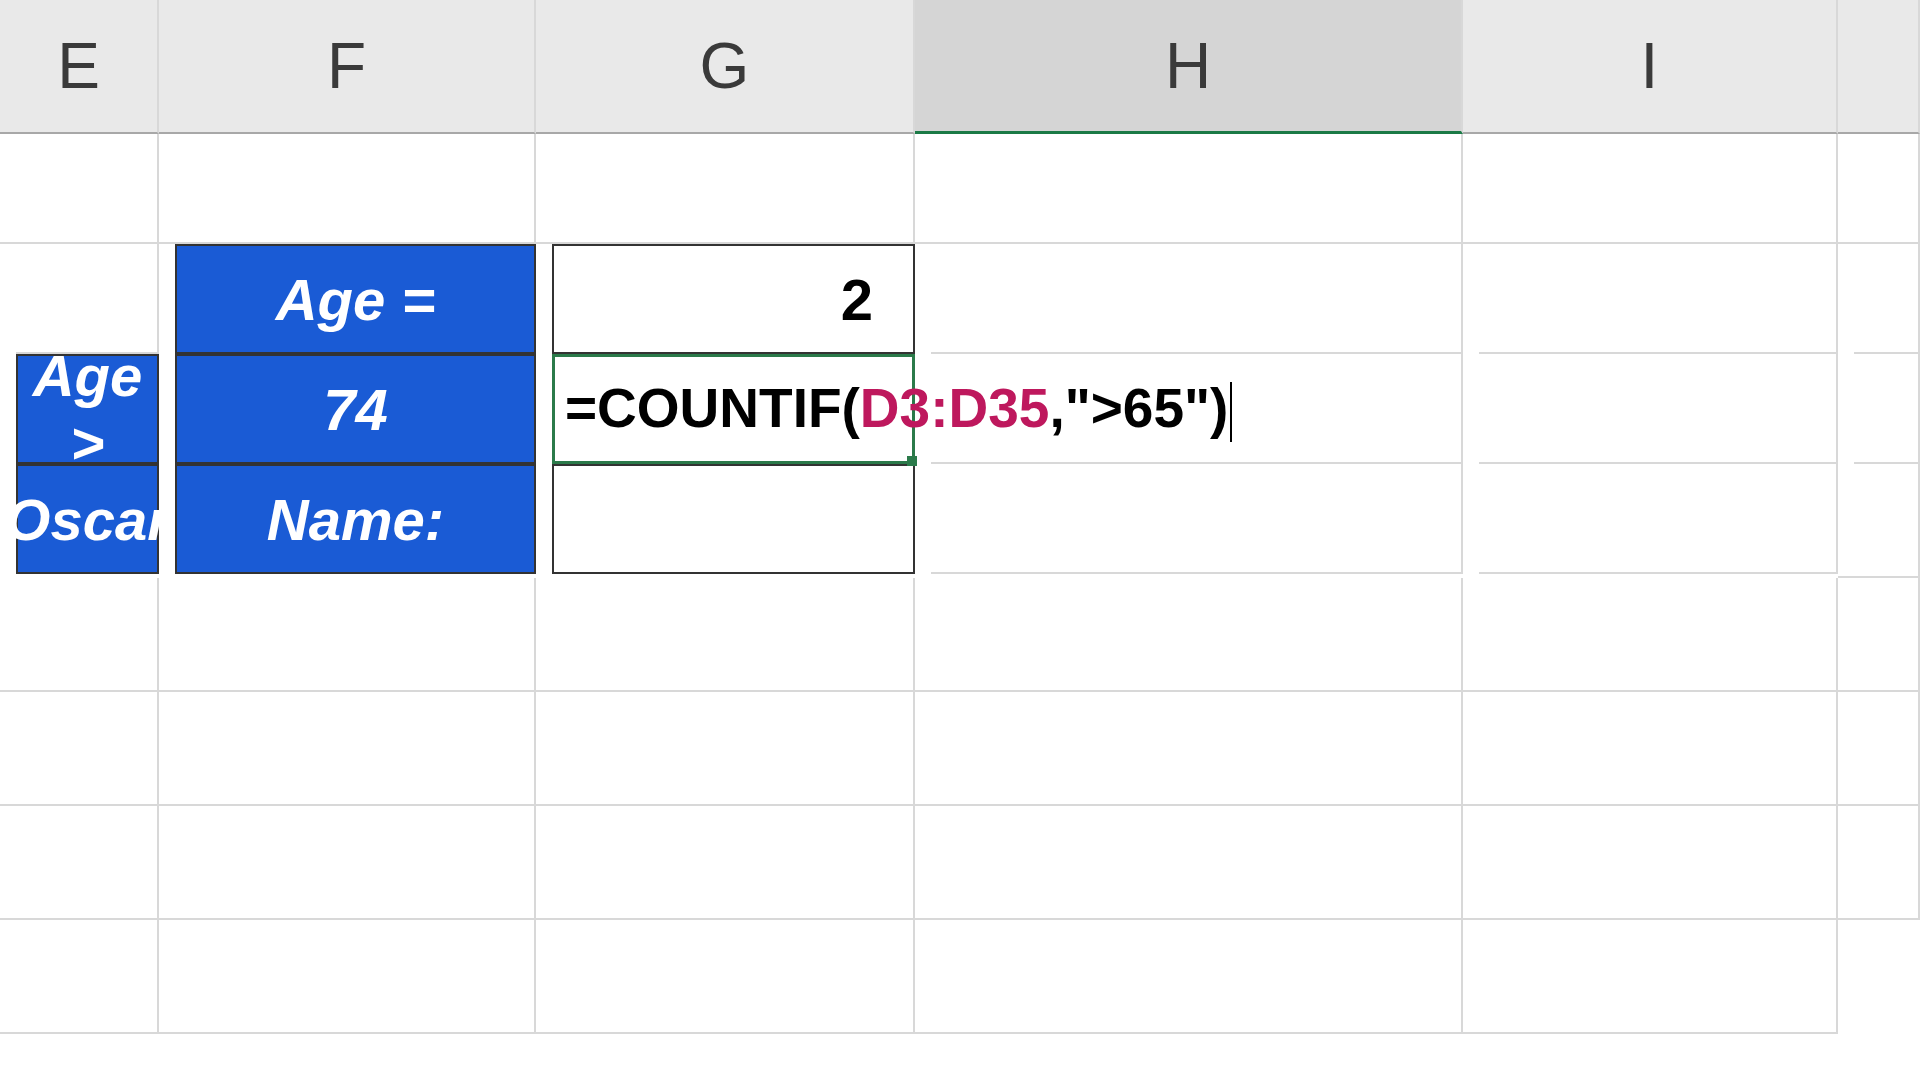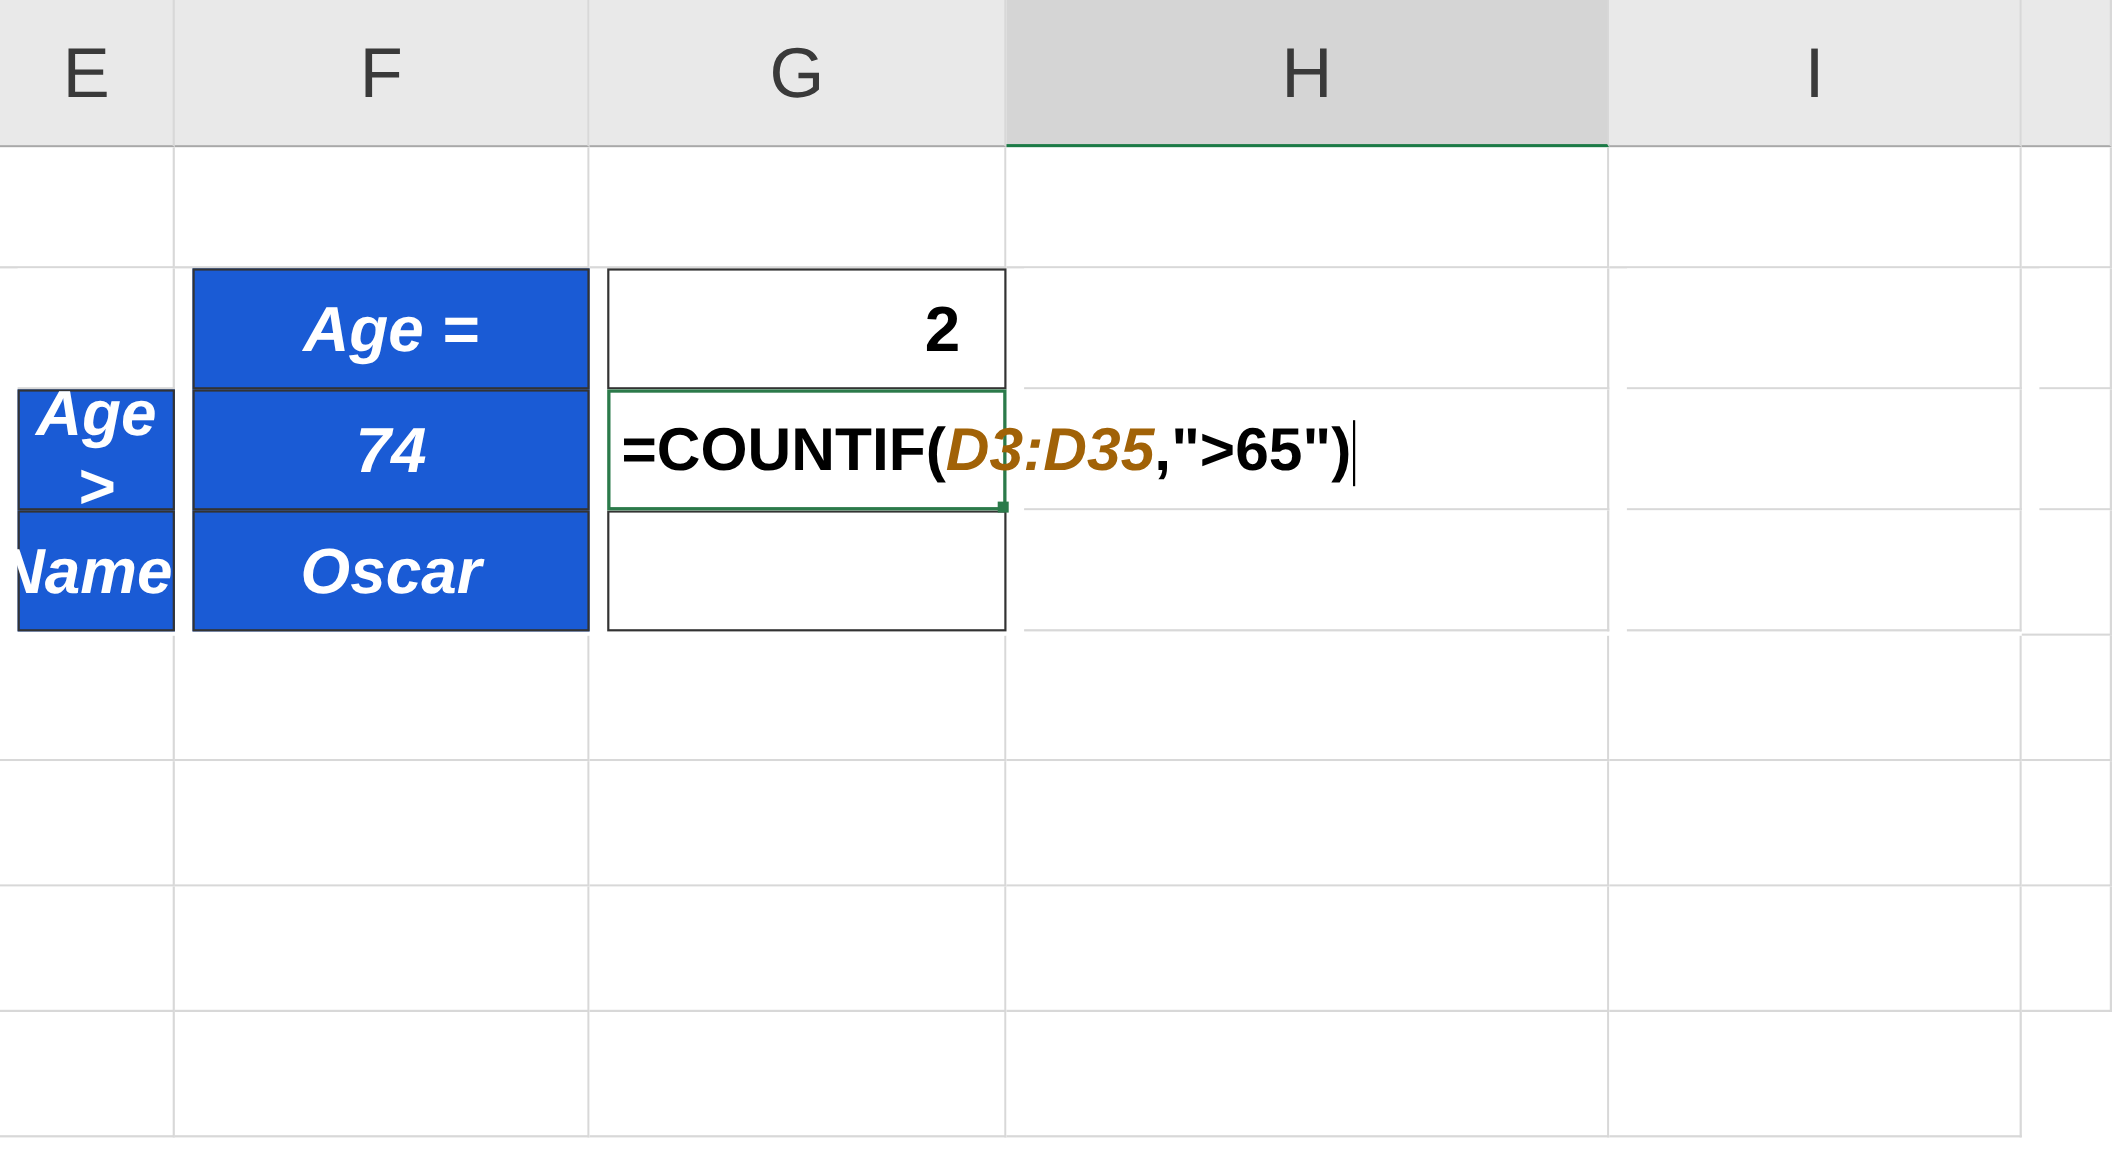--- a/index.html
+++ b/index.html
@@ -73,22 +73,21 @@
       overflow: visible;
       z-index: 10;
       background: #ffffff;
     }
     .formula-overflow {
       position: absolute;
       left: 10px;
       white-space: nowrap;
     }
     .range-token {
-      color: #a16207;
-      font-style: italic;
+      color: #be185d;
     }
     .cursor-mark {
       display: inline-block;
       width: 2px;
       height: 60px;
       background: #000000;
       vertical-align: middle;
       margin-left: 2px;
     }
     .empty-bordered {
@@ -154,25 +153,25 @@
     <span class="formula-overflow">
       <span>=COUNTIF(</span><span class="range-token">D3:D35</span><span>,"&gt;65")</span><span class="cursor-mark"></span>
     </span>
     <div class="fill-handle"></div>
   </div>
   <div class="cell row-data"></div>
   <div class="cell row-data"></div>
 
   <div class="cell row-data"></div>
   <div class="cell row-data blue-cell">
+      <span>Oscar</span>
+    </div>
+  <div class="cell row-data blue-cell">
       <span>Name:</span>
     </div>
-  <div class="cell row-data blue-cell">
-      <span>Oscar</span>
-    </div>
   <div class="cell row-data empty-bordered"></div>
   <div class="cell row-data"></div>
   <div class="cell row-data"></div>
 
   <div class="cell row-empty"></div>
   <div class="cell row-empty"></div>
   <div class="cell row-empty"></div>
   <div class="cell row-empty"></div>
   <div class="cell row-empty"></div>
   <div class="cell row-empty"></div>

